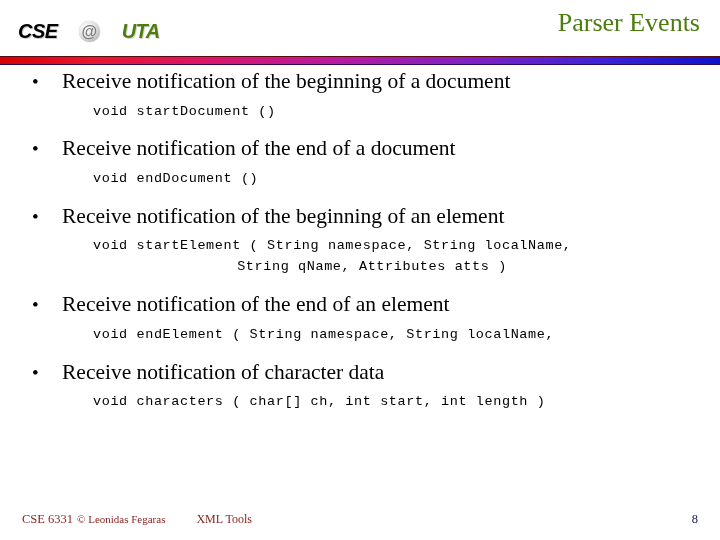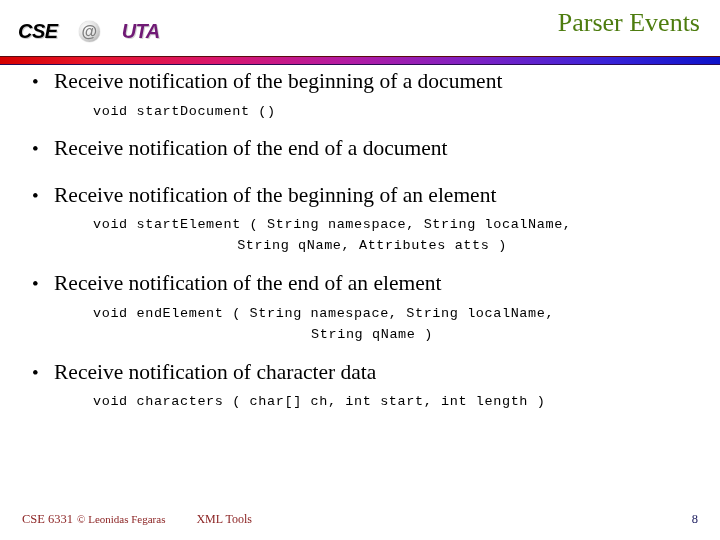--- a/index.html
+++ b/index.html
@@ -65,21 +65,21 @@
     height: 21px;
     line-height: 21px;
     text-align: center;
     font-size: 16px;
     font-style: normal;
     font-weight: bold;
     color: #7d7d7d;
     font-family: "Liberation Sans", sans-serif;
   }
   .logo-uta {
-    color: #701a75;
+    color: #4d7c0f;
     text-shadow: 1px 1px 0 #d5d5d5;
   }
 
   .slide-title {
     position: absolute;
     left: 160px;
     top: 8px;
     width: 540px;
     text-align: right;
     font-family: "Liberation Serif", serif;
@@ -129,20 +129,21 @@
     font-size: 19px;
     line-height: 1;
     color: #000000;
   }
   .bullet-text {
     font-family: "Liberation Serif", serif;
     font-size: 21.5px;
     line-height: 1.28;
     color: #000000;
     white-space: nowrap;
+    margin-left: 8px;
   }
   .code-line {
     font-family: "Liberation Mono", monospace;
     font-size: 13.5px;
     letter-spacing: 0.6px;
     color: #000000;
     white-space: pre;
     line-height: 1.55;
   }
   .code-left {
@@ -216,20 +217,21 @@
   </div>
 
   <div class="spacer-2"></div>
 
   <div class="bullet-block">
     <div class="bullet-row">
       <span class="bullet-dot">•</span>
       <span class="bullet-text">Receive notification of the end of a document</span>
     </div>
     <div class="spacer-1"></div>
+    <div class="code-line code-left">void endDocument ()</div>
   </div>
 
   <div class="spacer-2"></div>
 
   <div class="bullet-block">
     <div class="bullet-row">
       <span class="bullet-dot">•</span>
       <span class="bullet-text">Receive notification of the beginning of an element</span>
     </div>
     <div class="spacer-1"></div>
@@ -239,21 +241,20 @@
 
   <div class="spacer-2"></div>
 
   <div class="bullet-block">
     <div class="bullet-row">
       <span class="bullet-dot">•</span>
       <span class="bullet-text">Receive notification of the end of an element</span>
     </div>
     <div class="spacer-1"></div>
     <div class="code-line code-left">void endElement ( String namespace, String localName,</div>
-    <div class="code-line code-center">String qName )</div>
   </div>
 
   <div class="spacer-2"></div>
 
   <div class="bullet-block">
     <div class="bullet-row">
       <span class="bullet-dot">•</span>
       <span class="bullet-text">Receive notification of character data</span>
     </div>
     <div class="spacer-1"></div>

